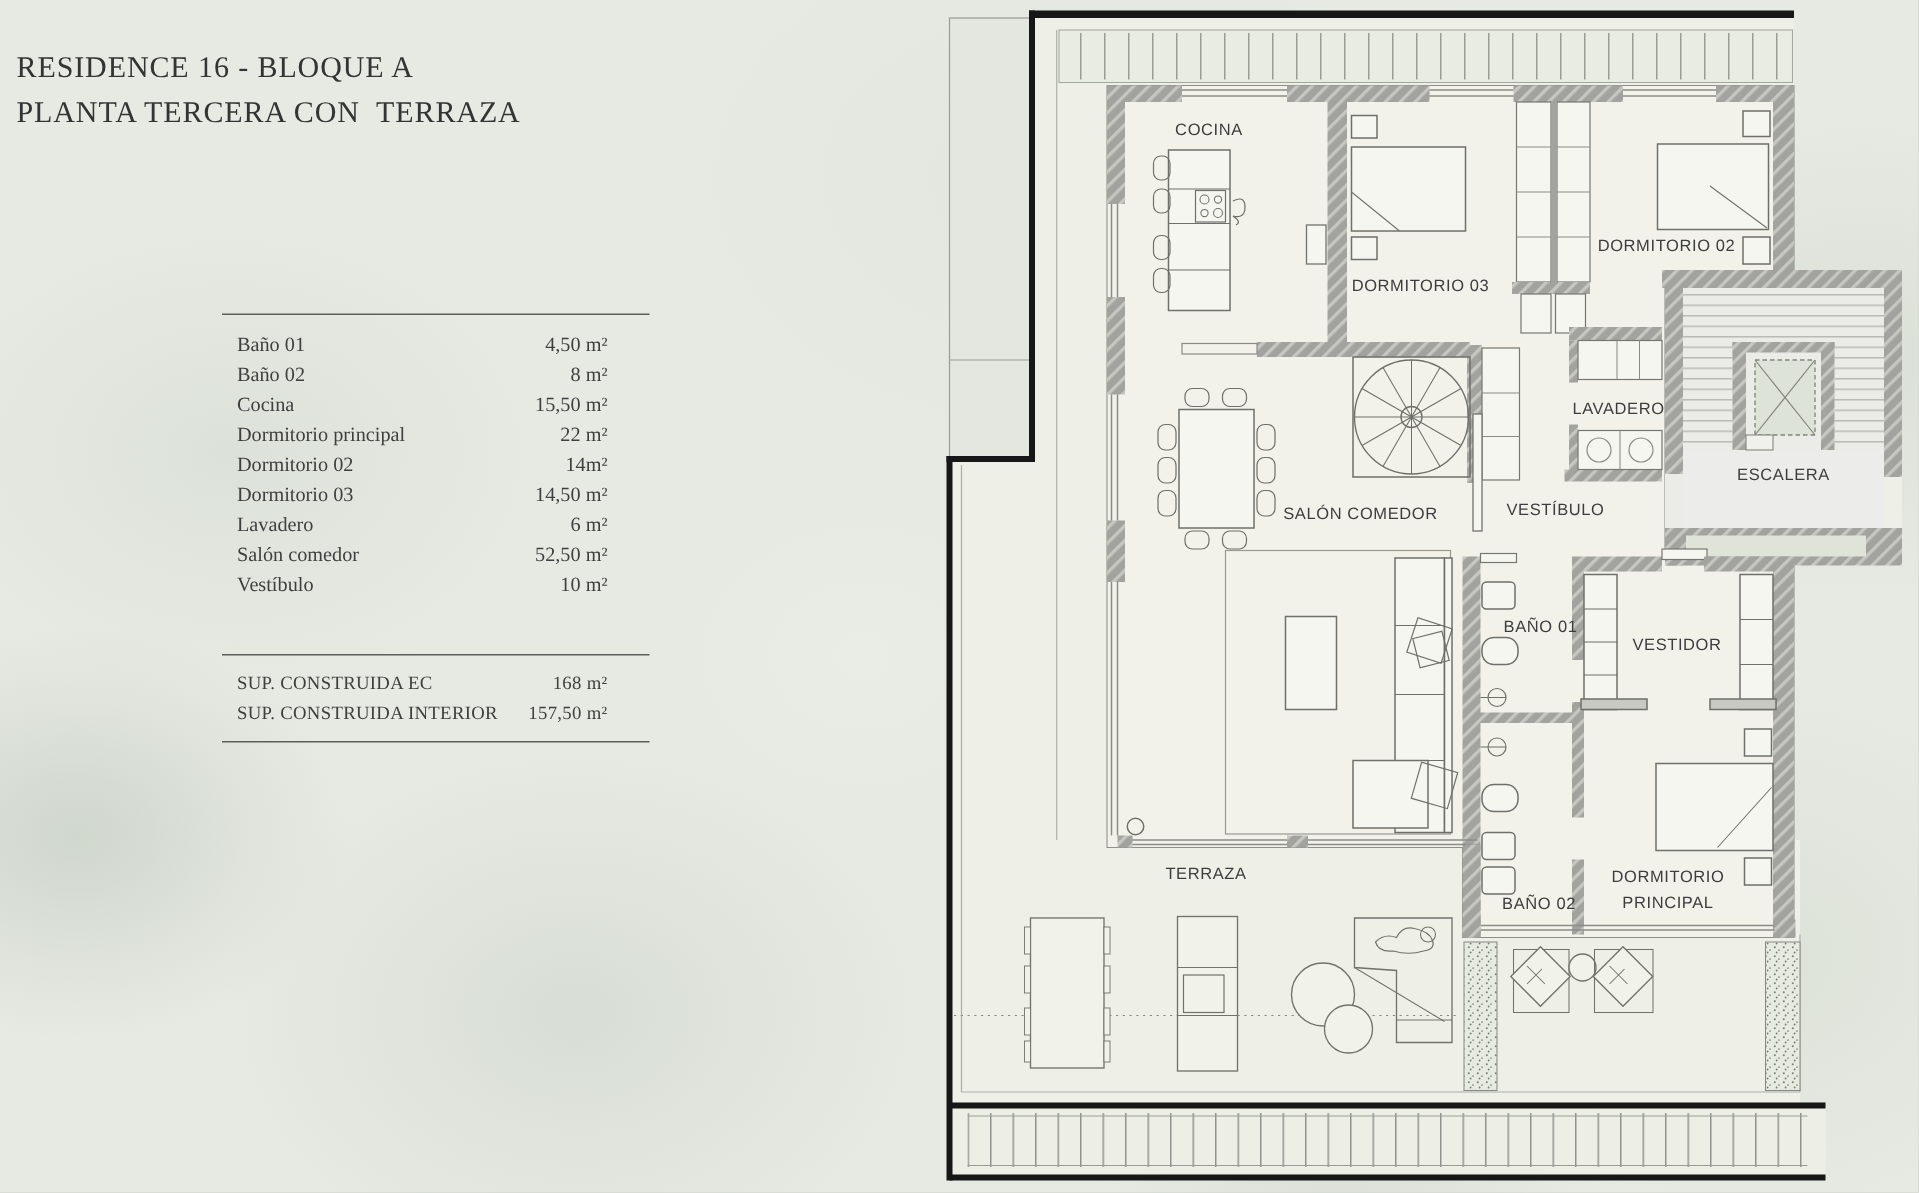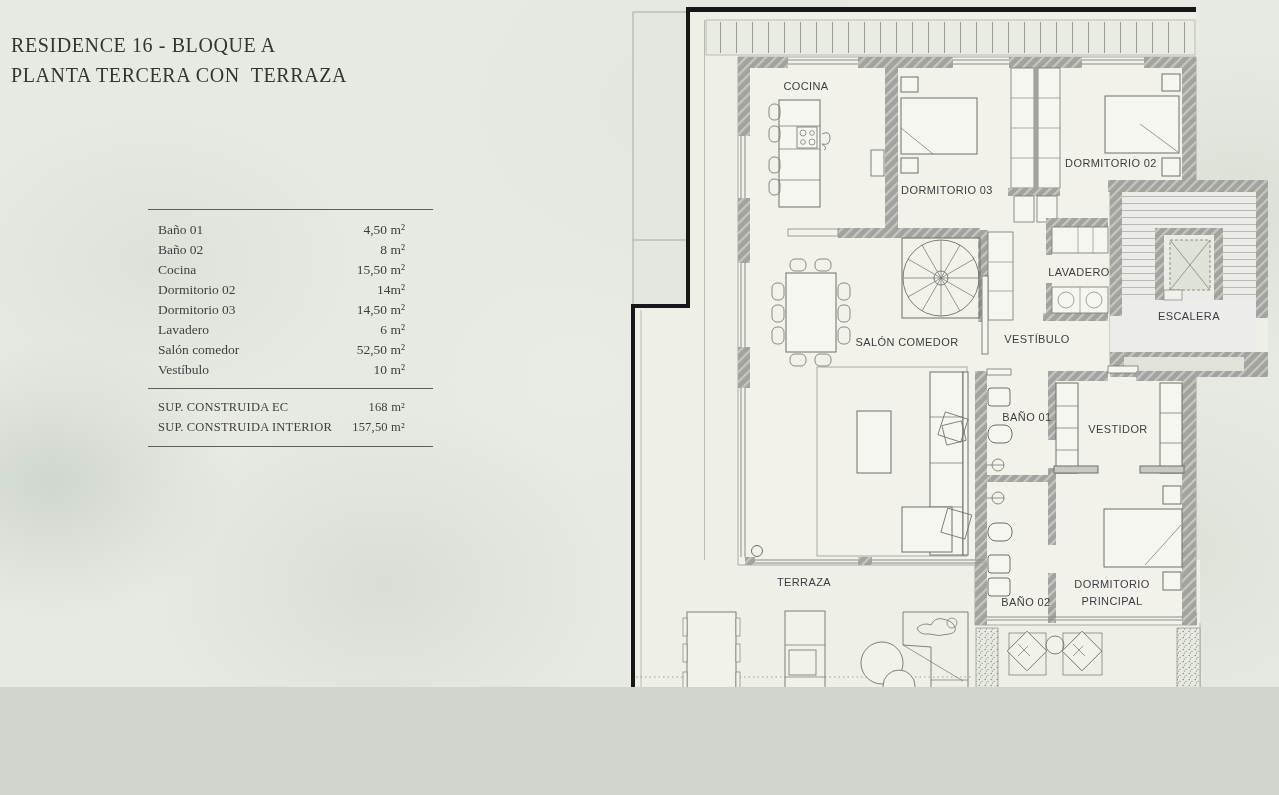--- a/index.html
+++ b/index.html
@@ -1,17 +1,17 @@
 <!DOCTYPE html>
 <html><head>
 <meta charset="utf-8">
 <style>
   html,body{margin:0;padding:0;background:#cfd4cc;}
   .screen{
-    position:relative;width:1279px;height:687px;overflow:hidden;
+    position:relative;width:1279px;height:795px;overflow:hidden;
     background-color:#e7eae3;
     background-image:
       radial-gradient(260px 200px at 4% 70%, rgba(185,196,184,.50), transparent 70%),
       radial-gradient(300px 220px at 12% 38%, rgba(214,221,212,.65), transparent 72%),
       radial-gradient(340px 260px at 30% 85%, rgba(198,207,196,.45), transparent 70%),
       radial-gradient(420px 300px at 55% 15%, rgba(222,228,219,.55), transparent 75%),
       radial-gradient(260px 240px at 97% 30%, rgba(203,212,200,.45), transparent 70%),
       radial-gradient(300px 260px at 92% 80%, rgba(210,218,207,.5), transparent 72%),
       radial-gradient(200px 160px at 45% 55%, rgba(235,238,231,.6), transparent 70%),
       radial-gradient(240px 200px at 70% 95%, rgba(196,205,194,.4), transparent 70%);
@@ -25,21 +25,21 @@
     white-space:pre;
   }
   .areas{
     position:absolute;left:148px;top:209px;width:285px;
     font-family:"Liberation Serif","DejaVu Serif",serif;color:#3f3f3f;
   }
   .rule{border:none;border-top:1px solid #5d5d5b;margin:0;height:0;}
   .rows{padding:10px 28px 8px 10px;}
   .row{display:flex;justify-content:space-between;height:20px;line-height:20px;font-size:13.5px;}
   .row .val{}
-  .totals-block{margin-top:0;}
+  .totals-block{margin-top:28px;}
   .totals .row{font-size:12.5px;letter-spacing:.2px;}
   .totals{padding:8px 28px 9px 10px;}
   
   svg.plan{position:absolute;left:0;top:0;}
   text.rm{font-family:"Liberation Sans",sans-serif;font-size:11px;fill:#3d3d3f;letter-spacing:.4px;text-anchor:middle;}
 </style>
 </head>
 <body>
 
 <div class="screen">
@@ -54,20 +54,24 @@
           <span>Baño 01</span>
           <span class="val">4,50 m²</span>
         </div>
       <div class="row">
           <span>Baño 02</span>
           <span class="val">8 m²</span>
         </div>
       <div class="row">
           <span>Cocina</span>
           <span class="val">15,50 m²</span>
+        </div>
+      <div class="row">
+          <span>Dormitorio principal</span>
+          <span class="val">22 m²</span>
         </div>
       <div class="row">
           <span>Dormitorio 02</span>
           <span class="val">14m²</span>
         </div>
       <div class="row">
           <span>Dormitorio 03</span>
           <span class="val">14,50 m²</span>
         </div>
       <div class="row">

